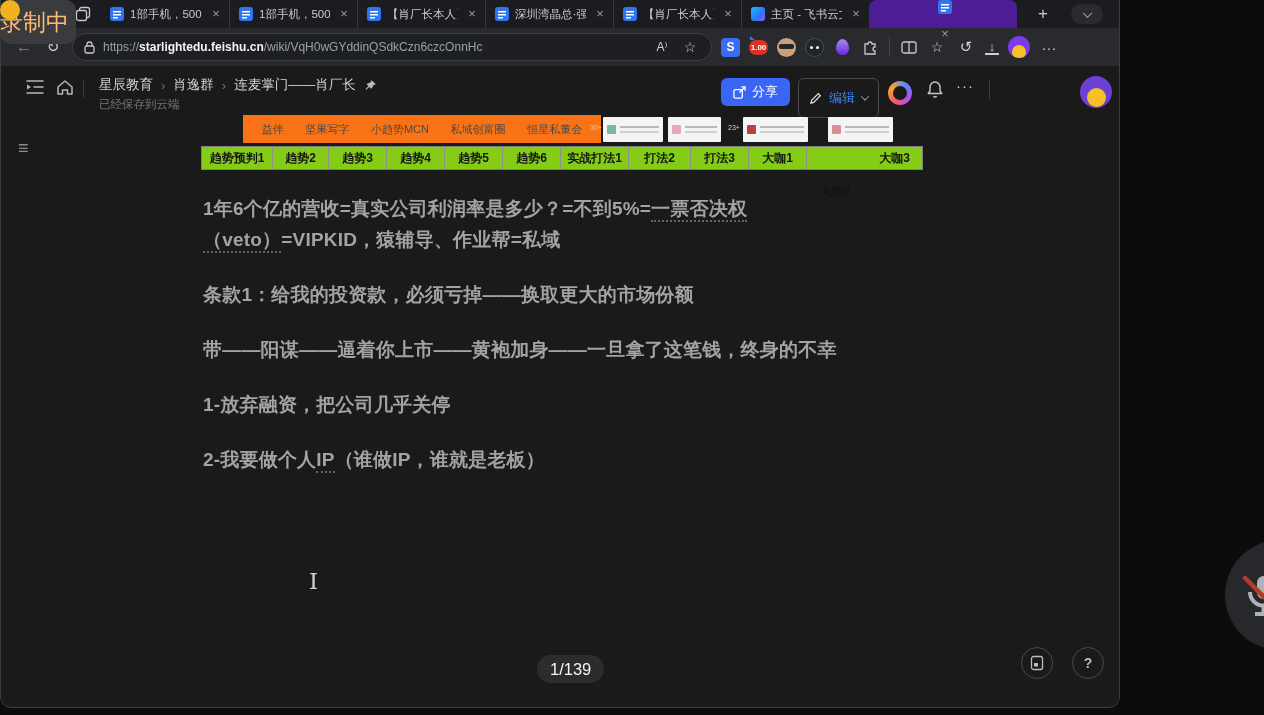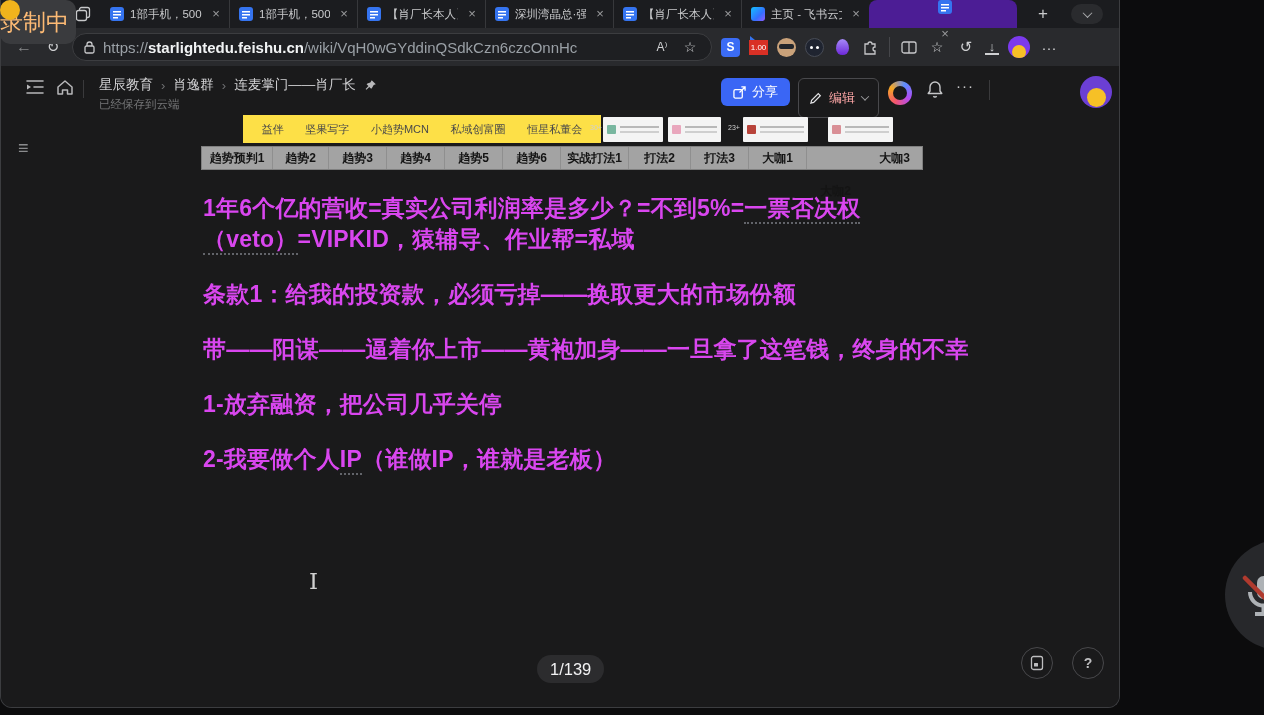--- a/index.html
+++ b/index.html
@@ -45,25 +45,25 @@
     background:#2a2b2e; display:flex; align-items:center; justify-content:center; }
   .chev { width:7px; height:7px; border-right:1.6px solid #a9aaac; border-bottom:1.6px solid #a9aaac;
     transform:rotate(45deg) translate(-1px,-1px); display:inline-block; }
 
   
   #toolbar { height:38px; background:#292a2d; display:flex; align-items:center; padding:0 13px; gap:9px; }
   .tb-ic { color:#cfd0d2; font-size:15px; width:20px; text-align:center; flex:0 0 auto; }
   #back-ic { color:#87888a; font-size:16px; }
   #addr { height:28px; flex:0 0 640px; border-radius:14px; background:#1e1f22; border:1px solid #3c3d40;
     display:flex; align-items:center; padding:0 11px; gap:8px; }
-  #url { flex:1; font-size:15px; color:#9aa0a6; white-space:nowrap; overflow:hidden; }
+  #url { flex:1; font-size:12px; color:#9aa0a6; white-space:nowrap; overflow:hidden; }
   #url .dom { color:#f1f3f4; font-weight:700; }
   .ext { width:19px; height:19px; flex:0 0 auto; display:flex; align-items:center; justify-content:center; }
   #ext-s { background:#3b6cf5; border-radius:4px; color:#fff; font-weight:700; font-size:12px; }
-  #ext-price { background:#d93025; border-radius:0; color:#fff; font-size:8px; font-weight:400;
+  #ext-price { background:#d93025; border-radius:7px; color:#fff; font-size:8px; font-weight:700;
     height:15px; position:relative; }
   #ext-price::before { content:""; position:absolute; left:1px; top:-4px; border-left:5px solid #3574f0;
     border-top:4px solid transparent; border-bottom:0; }
   #ext-glasses { background:#caa27a; border-radius:50%; position:relative; }
   #ext-glasses::before { content:""; position:absolute; left:2px; top:6px; width:15px; height:5px;
     background:#23262b; border-radius:2px; }
   #ext-darkface { background:#1f2430; border-radius:50%; border:1px solid #474b55; position:relative; }
   #ext-darkface::before { content:""; position:absolute; left:4px; top:7px; width:3px; height:3px;
     border-radius:50%; background:#fff; box-shadow:6px 0 #fff; }
   #ext-purple { }
@@ -79,56 +79,56 @@
   #page { position:absolute; left:0; top:66px; width:1118px; height:641px; background:#1a1a1b; }
   #h-toggle { left:24px; top:13px; }
   #h-home { left:55px; top:13px; }
   #h-div1 { left:82px; top:14px; width:1px; height:18px; background:#3a3a3c; }
   #crumb { left:98px; top:10px; display:flex; gap:8px; align-items:center; font-size:13.5px; color:#d2d2d4; }
   #crumb .sep { color:#6f7072; font-size:13px; }
   #save-status { left:98px; top:31px; font-size:11.5px; color:#757678; }
   #share-btn { left:720px; top:12px; height:28px; padding:0 12px; background:#3a66f5; border-radius:6px;
     display:flex; align-items:center; gap:6px; color:#fff; font-size:13px; }
   #edit-btn { left:797px; top:12px; height:40px; padding:0 10px; border:1px solid #49494c; border-radius:6px;
-    display:flex; align-items:center; gap:7px; color:#fca5a5; font-size:13px; }
+    display:flex; align-items:center; gap:7px; color:#3b82f6; font-size:13px; }
   #edit-btn .chev { width:6px; height:6px; border-color:#9a9a9c; }
   #magic-ring { left:887px; top:15px; width:24px; height:24px; border-radius:50%;
     background:conic-gradient(from 30deg,#5b8cff,#b14bf4,#f5576c,#f7a823,#5b8cff); position:absolute; }
   #magic-ring::after { content:""; position:absolute; left:5px; top:5px; width:14px; height:14px;
     border-radius:50%; background:#1a1a1b; }
   #h-bell { left:925px; top:14px; }
   #h-dots { left:955px; top:11px; color:#c9c9cb; font-size:15px; letter-spacing:1px; }
   #h-div2 { left:988px; top:14px; width:1px; height:20px; background:#3a3a3c; }
   #fs-avatar { left:1079px; top:10px; width:32px; height:32px; border-radius:50%;
     background:#6b3fd4; position:absolute; overflow:hidden; }
   #fs-avatar::after { content:""; position:absolute; left:7px; top:12px; width:19px; height:19px;
     border-radius:50%; background:#f6c026; }
   #doc-outline { left:17px; top:72px; color:#8a8b8d; font-size:18px; }
 
   
   #content { left:200px; top:49px; width:722px; position:absolute; }
   #img-strip { position:relative; height:28px; }
-  #band { position:absolute; left:42px; top:0; width:358px; height:28px; background:#fde047;
+  #band { position:absolute; left:42px; top:0; width:358px; height:28px; background:#f97316;
     display:flex; align-items:center; justify-content:space-around; padding:0 8px; }
   #band span { font-size:11px; color:#4a4a4a; white-space:nowrap; }
   .thumb { position:absolute; top:2px; height:25px; background:#f4f4f4; border-radius:1px; }
   .thumb::before { content:""; position:absolute; left:4px; top:8px; width:9px; height:9px; border-radius:1px;
     background:var(--tc,#999); }
   .thumb::after { content:""; position:absolute; left:17px; top:9px; right:4px; height:2px; background:#b9b9b9;
     box-shadow:0 5px 0 #cfcfcf; }
   .tcount { position:absolute; top:9px; font-size:7px; color:#cfcfcf; }
 
   #doc-tabs { position:absolute; left:0; top:31px; width:722px; height:24px; display:flex;
-    background:#a3a3a3; border:1px solid #808080; }
+    background:#84cc16; border:1px solid #808080; }
   .cell { border-right:1px solid #8f8f8f; display:flex; align-items:center; justify-content:center;
     font-size:12px; font-weight:700; color:#141414; white-space:nowrap; }
   .cell:last-child { border-right:none; flex:1; }
 
   #paras { position:absolute; left:2px; top:78px; width:720px; }
-  .para { font-size:23px; line-height:31px; color:#d946ef; font-weight:600; margin-bottom:24px;
+  .para { font-size:19px; line-height:31px; color:#a3a3a3; font-weight:600; margin-bottom:24px;
     letter-spacing:.2px; }
   .ln { display:block; white-space:nowrap; }
   .u { border-bottom:2px dotted #62646a; padding-bottom:1px; }
 
   #ibeam { position:absolute; left:108px; top:453px; color:#cfcfcf;
     font-family:"DejaVu Serif","Liberation Serif",serif; font-size:23px; }
 
   #page-pill { left:536px; top:589px; height:28px; padding:0 13px; border-radius:15px; background:#2c2c2e;
     color:#f2f2f3; font-size:16.5px; display:flex; align-items:center; }
   .fab { width:32px; height:32px; border-radius:50%; border:1px solid #48484b; color:#bdbdbf;

